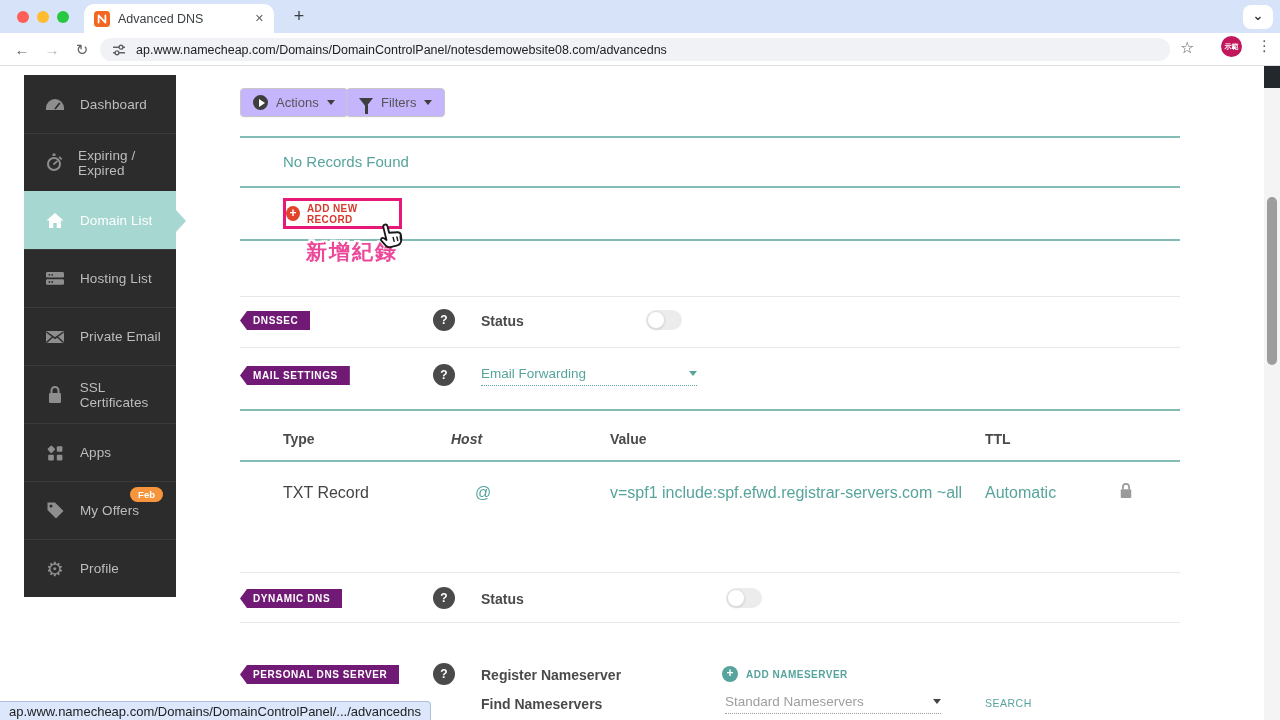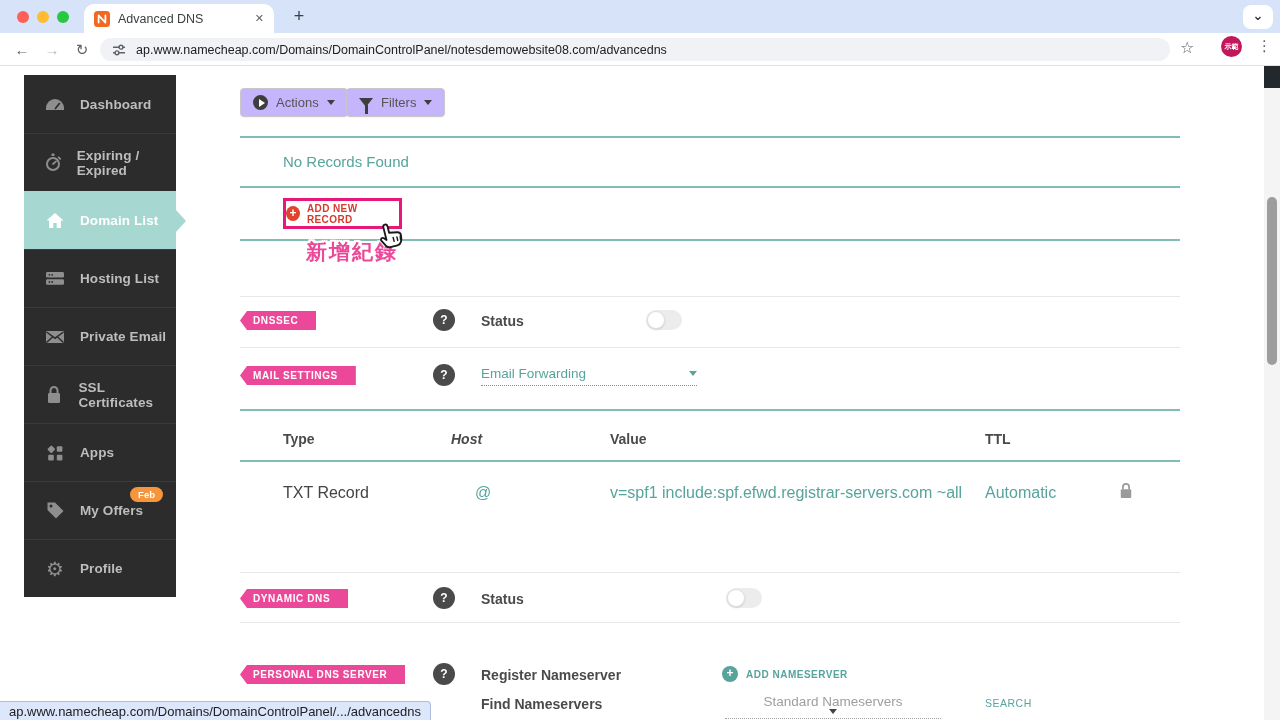--- a/index.html
+++ b/index.html
@@ -24,21 +24,21 @@
   .url-text{font-size:12.5px;color:#202124;white-space:nowrap;}
   .star{position:absolute;left:1180px;top:5px;font-size:16px;color:#5f6368;}
   .avatar{position:absolute;left:1221px;top:3px;width:21px;height:21px;border-radius:50%;background:#c2185b;color:#fff;font-size:7px;display:flex;align-items:center;justify-content:center;font-weight:700;}
   .kebab{position:absolute;left:1257px;top:4px;font-size:15px;color:#5f6368;}
 
   
   .sidebar{position:absolute;left:24px;top:75px;width:152px;background:#2c2c2c;}
   .side-item{position:relative;height:58px;display:flex;align-items:center;gap:14px;padding-left:20px;border-top:1px solid #3b3b3b;cursor:pointer;}
   .side-item:first-child{border-top:none;}
   .side-item .ic{width:22px;display:flex;justify-content:center;color:#8e8e8e;}
-  .side-item .lbl{font-size:13.5px;font-weight:700;color:#bdbdbd;letter-spacing:.1px;}
+  .side-item .lbl{font-size:13.5px;font-weight:400;color:#bdbdbd;letter-spacing:.1px;}
   .side-item.active{background:#a6d8d1;border-top-color:#a6d8d1;}
   .side-item.active .lbl{color:#fff;}
   .side-item.active .ic{color:#fff;}
   .side-item.active::after{content:"";position:absolute;right:-10px;top:50%;margin-top:-11px;border-left:10px solid #a6d8d1;border-top:11px solid transparent;border-bottom:11px solid transparent;}
   .badge{position:absolute;right:13px;top:5px;background:#f6953c;color:#fff;font-size:9.5px;font-weight:700;padding:2px 8px;border-radius:9px;}
   .gear-glyph{font-size:20px;line-height:18px;}
 
   
   .hr-teal{position:absolute;left:240px;width:940px;height:2px;background:#82bcb5;}
   .hr-light{position:absolute;left:240px;width:940px;height:1px;background:#e8e8e8;}
@@ -48,28 +48,28 @@
   .funnel{width:0;height:0;border-left:7px solid transparent;border-right:7px solid transparent;border-top:9px solid #3e3e3e;position:relative;}
   .funnel::after{content:"";position:absolute;left:-1.5px;top:-2px;width:3px;height:9px;background:#3e3e3e;}
   .caret{width:0;height:0;border-left:4.5px solid transparent;border-right:4.5px solid transparent;border-top:5px solid currentColor;}
   .empty-text{position:absolute;font-size:15px;color:#56a49c;}
   .hl-box{position:absolute;border:3px solid #e81879;background:#fff;display:flex;align-items:center;justify-content:center;gap:7px;z-index:4;}
   .plus-red{width:15px;height:15px;border-radius:50%;background:#e2432c;color:#fff;font-size:12px;font-weight:700;line-height:14px;text-align:center;}
   .add-rec-lbl{font-size:10px;font-weight:700;color:#d63a2d;letter-spacing:.4px;}
   .annotation{position:absolute;font-size:21px;font-weight:900;color:#ec4899;letter-spacing:2px;z-index:5;
     text-shadow:-2px -2px 0 #fff,2px -2px 0 #fff,-2px 2px 0 #fff,2px 2px 0 #fff,0 -2px 0 #fff,0 2px 0 #fff,-2px 0 0 #fff,2px 0 0 #fff;}
   .hand{position:absolute;z-index:6;transform:rotate(-14deg);}
-  .tag{position:absolute;background:#ec4899;color:#fff;font-size:10px;font-weight:700;letter-spacing:.6px;padding:4px 18px 4px 13px;clip-path:polygon(7px 0,100% 0,100% 100%,7px 100%,0 50%);}
+  .tag{position:absolute;background:#701a75;color:#fff;font-size:10px;font-weight:700;letter-spacing:.6px;padding:4px 12px 4px 13px;clip-path:polygon(7px 0,100% 0,100% 100%,7px 100%,0 50%);}
   .help{position:absolute;width:22px;height:22px;border-radius:50%;background:#4a4a4a;color:#fff;font-size:12px;font-weight:700;display:flex;align-items:center;justify-content:center;cursor:pointer;}
   .fld-label{position:absolute;font-size:14px;font-weight:700;color:#4a4a4a;}
   .toggle{position:absolute;width:36px;height:20px;border-radius:10px;background:#ececec;cursor:pointer;}
   .toggle .knob{position:absolute;left:1px;top:1px;width:18px;height:18px;border-radius:50%;background:#fff;border:1px solid #e0e0e0;box-shadow:0 1px 2px rgba(0,0,0,.12);}
   .dd{position:absolute;display:flex;align-items:center;justify-content:space-between;border-bottom:1px dotted #56a49c;padding-bottom:4px;cursor:pointer;}
   .dd .dd-val{font-size:13.5px;color:#56a49c;}
-  .dd.gray{border-bottom-color:#9e9e9e;flex-direction:column;}
+  .dd.gray{border-bottom-color:#9e9e9e;}
   .dd.gray .dd-val{color:#9e9e9e;}
   .dd .caret{color:#56a49c;}
   .dd.gray .caret{color:#444;}
   .th{position:absolute;font-size:14px;font-weight:700;color:#4a4a4a;}
   .td{position:absolute;font-size:16px;color:#56a49c;}
   .td.dark{color:#444;}
   .addns{position:absolute;display:flex;align-items:center;gap:8px;cursor:pointer;}
   .plus-teal{width:16px;height:16px;border-radius:50%;background:#56a49c;color:#fff;font-size:12px;font-weight:700;line-height:15px;text-align:center;}
   .addns-lbl{font-size:10px;font-weight:700;color:#56a49c;letter-spacing:.5px;}
   .search-lbl{position:absolute;font-size:10.5px;font-weight:400;color:#56a49c;letter-spacing:.5px;cursor:pointer;}

